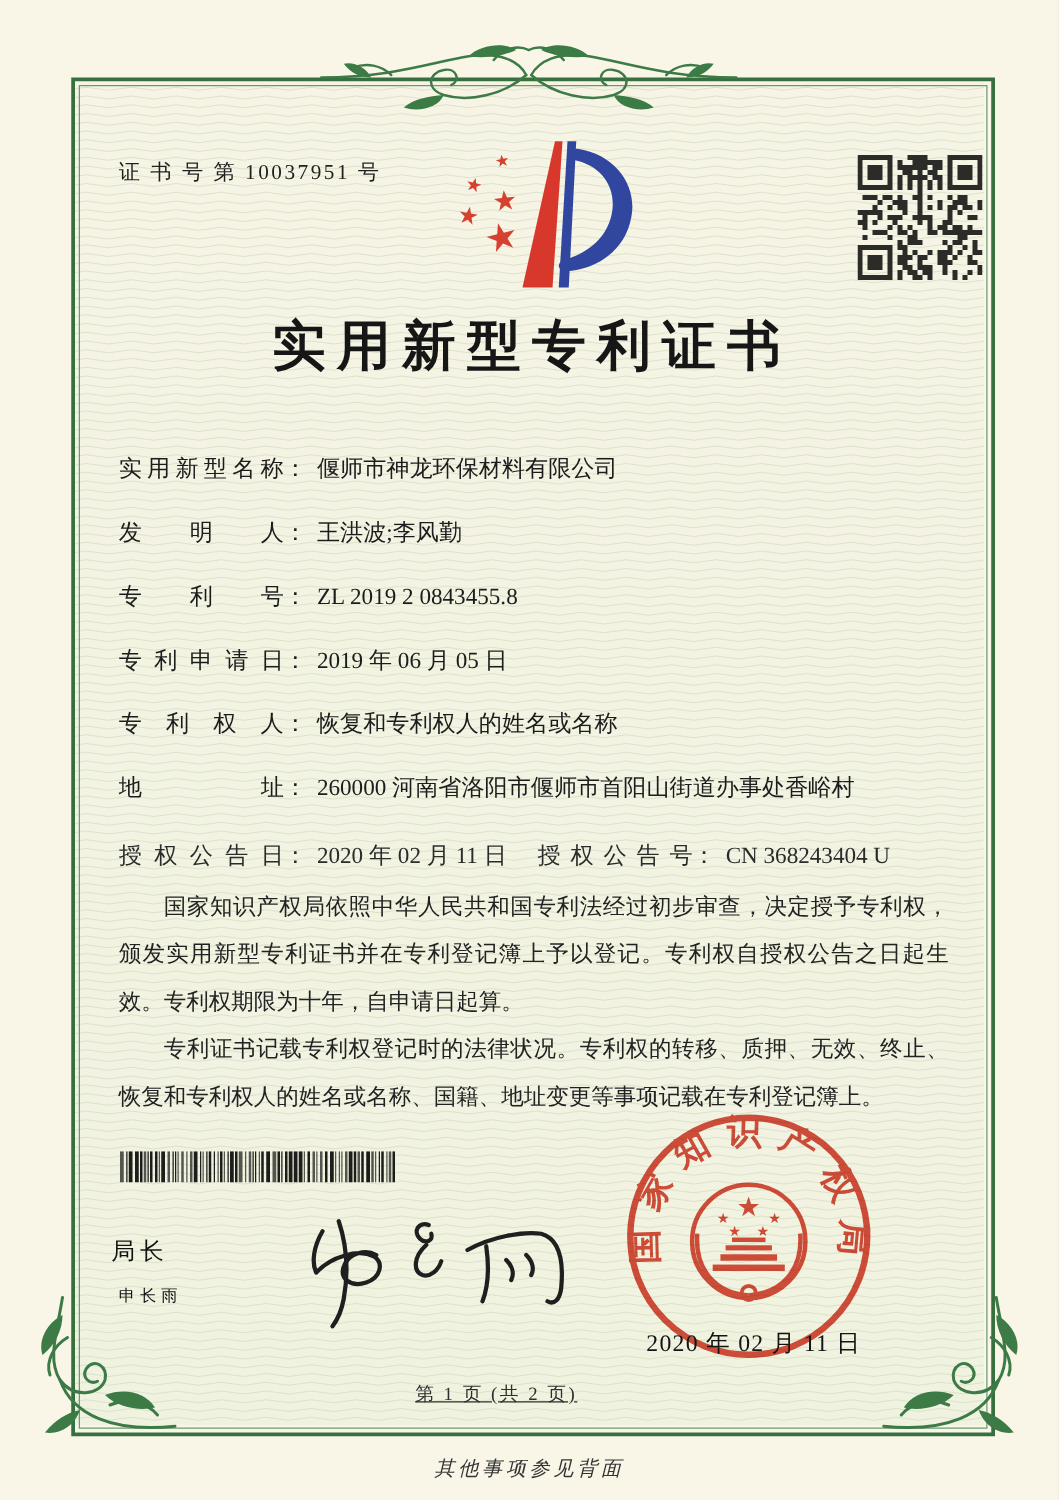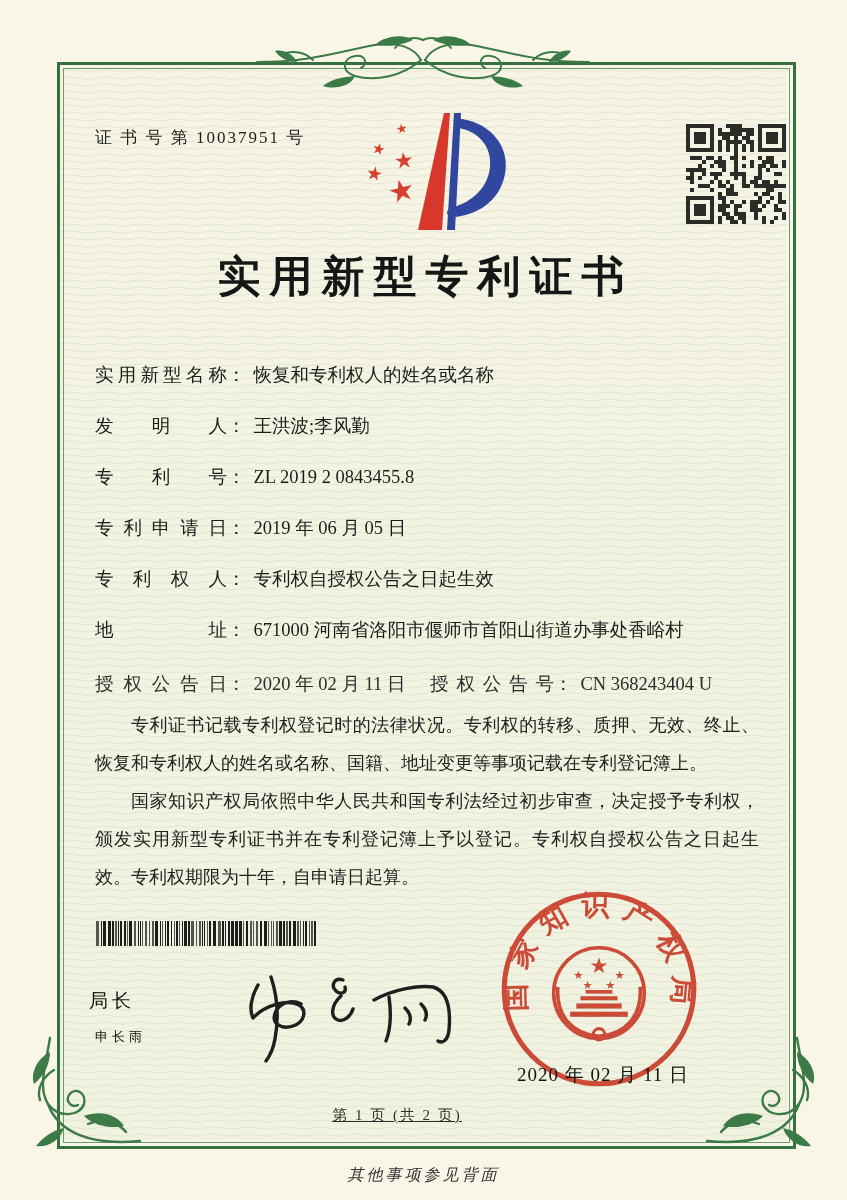--- a/index.html
+++ b/index.html
@@ -148,21 +148,21 @@
   <h1 class="title">实用新型专利证书</h1>
 
   <div class="fields">
     <div class="frow"><span class="flabel">
           <span>实</span>
           <span>用</span>
           <span>新</span>
           <span>型</span>
           <span>名</span>
           <span>称</span>
-        </span><span class="colon">：</span><span class="fvalue">恢复和专利权人的姓名或名称</span></div>
+        </span><span class="colon">：</span><span class="fvalue">偃师市神龙环保材料有限公司</span></div>
     <div class="frow"><span class="flabel">
           <span>发</span>
           <span>明</span>
           <span>人</span>
         </span><span class="colon">：</span><span class="fvalue">王洪波;李风勤</span></div>
     <div class="frow"><span class="flabel">
           <span>专</span>
           <span>利</span>
           <span>号</span>
         </span><span class="colon">：</span><span class="fvalue">ZL 2019 2 0843455.8</span></div>
@@ -171,47 +171,47 @@
           <span>利</span>
           <span>申</span>
           <span>请</span>
           <span>日</span>
         </span><span class="colon">：</span><span class="fvalue">2019 年 06 月 05 日</span></div>
     <div class="frow"><span class="flabel">
           <span>专</span>
           <span>利</span>
           <span>权</span>
           <span>人</span>
-        </span><span class="colon">：</span><span class="fvalue">专利权自授权公告之日起生效</span></div>
+        </span><span class="colon">：</span><span class="fvalue">恢复和专利权人的姓名或名称</span></div>
     <div class="frow"><span class="flabel">
           <span>地</span>
           <span>址</span>
-        </span><span class="colon">：</span><span class="fvalue">671000 河南省洛阳市偃师市首阳山街道办事处香峪村</span></div>
+        </span><span class="colon">：</span><span class="fvalue">260000 河南省洛阳市偃师市首阳山街道办事处香峪村</span></div>
   </div>
 
   <div class="grant-row">
     <span><span class="flabel">
           <span>授</span>
           <span>权</span>
           <span>公</span>
           <span>告</span>
           <span>日</span>
         </span><span class="colon">：</span><span>2020 年 02 月 11 日</span></span>
     <span class="grant-no"><span class="flabel">
           <span>授</span>
           <span>权</span>
           <span>公</span>
           <span>告</span>
           <span>号</span>
         </span><span class="colon">：</span><span>CN 368243404 U</span></span>
   </div>
 
   <div class="body-text">
+    <p>国家知识产权局依照中华人民共和国专利法经过初步审查，决定授予专利权，颁发实用新型专利证书并在专利登记簿上予以登记。专利权自授权公告之日起生效。专利权期限为十年，自申请日起算。</p>
     <p>专利证书记载专利权登记时的法律状况。专利权的转移、质押、无效、终止、恢复和专利权人的姓名或名称、国籍、地址变更等事项记载在专利登记簿上。</p>
-    <p>国家知识产权局依照中华人民共和国专利法经过初步审查，决定授予专利权，颁发实用新型专利证书并在专利登记簿上予以登记。专利权自授权公告之日起生效。专利权期限为十年，自申请日起算。</p>
   </div>
 
   <svg id="barcode" viewBox="0 0 226 25" preserveAspectRatio="none">
       <rect x="1" y="0" width="3" height="25" fill="#55554f"></rect>
       <rect x="6" y="0" width="1" height="25" fill="#1d1d1b"></rect>
       <rect x="8" y="0" width="3" height="25" fill="#1d1d1b"></rect>
       <rect x="13" y="0" width="3" height="25" fill="#1d1d1b"></rect>
       <rect x="17" y="0" width="2" height="25" fill="#1d1d1b"></rect>
       <rect x="20" y="0" width="2" height="25" fill="#55554f"></rect>
       <rect x="23" y="0" width="1" height="25" fill="#1d1d1b"></rect>

